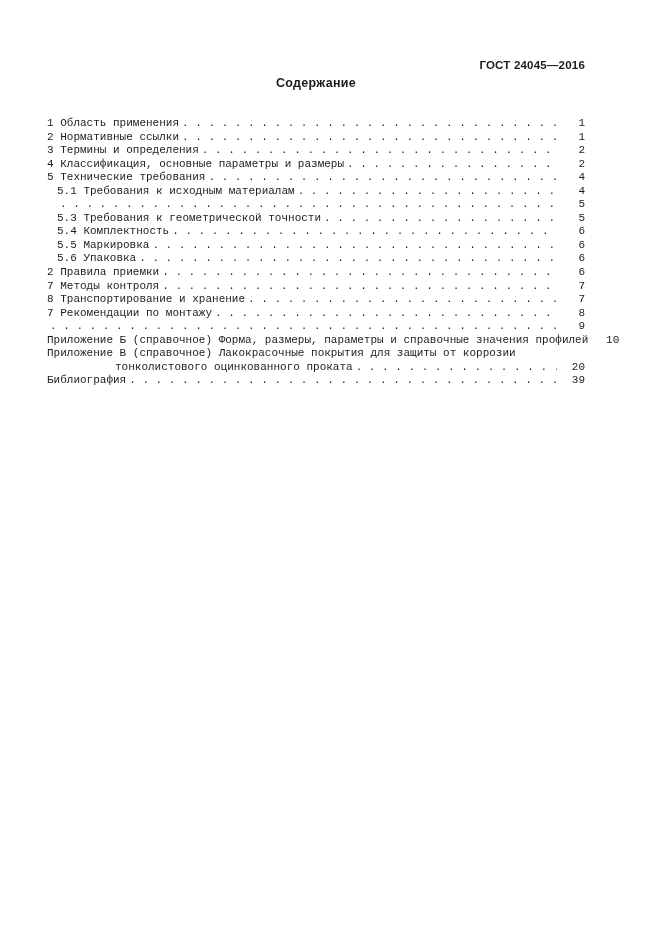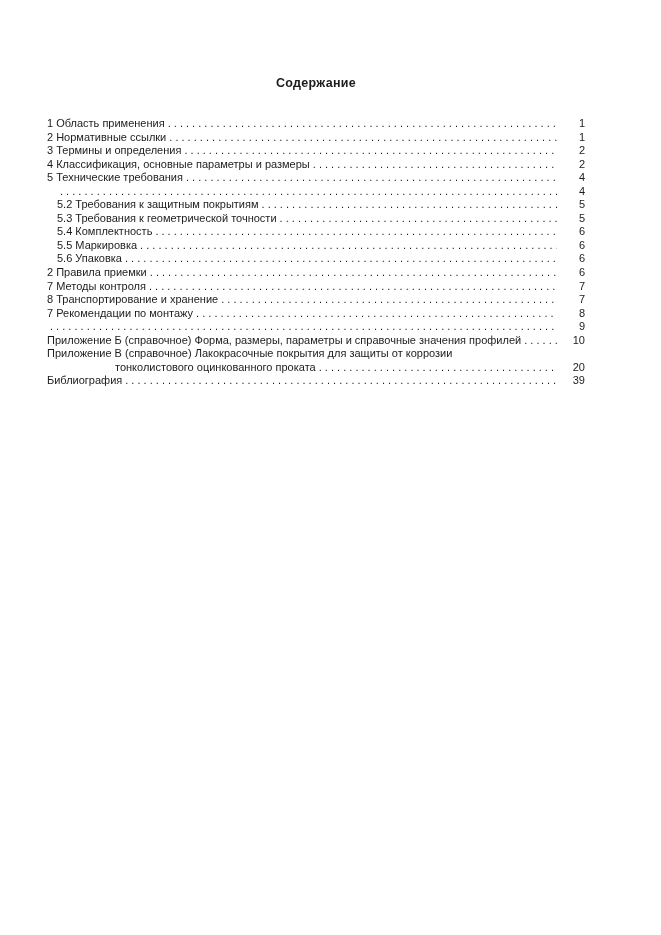--- a/index.html
+++ b/index.html
@@ -43,20 +43,21 @@
     left: 47px;
     right: 76px;
     font-size: 11px;
   }
   .toc-row {
     display: flex;
     align-items: baseline;
     line-height: 13.55px;
     height: 13.55px;
     white-space: nowrap;
+    font-family: Liberation Mono, monospace;
   }
   .toc-row.indent-1 { padding-left: 10px; }
   .toc-row.indent-2 { padding-left: 68px; }
   .toc-text {
     flex: 0 0 auto;
     white-space: nowrap;
   }
   .toc-dots {
     flex: 1 1 auto;
     overflow: hidden;
@@ -76,20 +77,23 @@
     right: 78px;
     text-align: right;
     font-size: 11px;
   }
 </style>
 </head>
 <body>
 
 <div class="page">
 
+  <div class="header">
+    <span>ГОСТ 24045—2016</span>
+  </div>
 
   <h1 class="doc-title">Содержание</h1>
 
   <div class="toc" id="toc">
       <div class="toc-row indent-0">
         <span class="toc-text">1 Область применения</span>
         <span class="toc-dots">. . . . . . . . . . . . . . . . . . . . . . . . . . . . . . . . . . . . . . . . . . . . . . . . . . . . . . . . . . . . . . . . . . . . . . . . . . . . . . . . . . . . . . . . . . . . . . . . . . . . . . . . . . . . . . . . . . . . . . . . . . . . . . . . . . . . . . . . . . . . </span>
         <span class="toc-page">1</span>
       </div>
       <div class="toc-row indent-0">
@@ -106,25 +110,25 @@
         <span class="toc-text">4 Классификация, основные параметры и размеры</span>
         <span class="toc-dots">. . . . . . . . . . . . . . . . . . . . . . . . . . . . . . . . . . . . . . . . . . . . . . . . . . . . . . . . . . . . . . . . . . . . . . . . . . . . . . . . . . . . . . . . . . . . . . . . . . . . . . . . . . . . . . . . . . . . . . . . . . . . . . . . . . . . . . . . . . . . </span>
         <span class="toc-page">2</span>
       </div>
       <div class="toc-row indent-0">
         <span class="toc-text">5 Технические требования</span>
         <span class="toc-dots">. . . . . . . . . . . . . . . . . . . . . . . . . . . . . . . . . . . . . . . . . . . . . . . . . . . . . . . . . . . . . . . . . . . . . . . . . . . . . . . . . . . . . . . . . . . . . . . . . . . . . . . . . . . . . . . . . . . . . . . . . . . . . . . . . . . . . . . . . . . . </span>
         <span class="toc-page">4</span>
       </div>
       <div class="toc-row indent-1">
+        <span class="toc-text">5.1 Требования к исходным материалам</span>
         <span class="toc-dots">. . . . . . . . . . . . . . . . . . . . . . . . . . . . . . . . . . . . . . . . . . . . . . . . . . . . . . . . . . . . . . . . . . . . . . . . . . . . . . . . . . . . . . . . . . . . . . . . . . . . . . . . . . . . . . . . . . . . . . . . . . . . . . . . . . . . . . . . . . . . </span>
         <span class="toc-page">4</span>
       </div>
       <div class="toc-row indent-1">
-        <span class="toc-text">5.2 Требования к защитным покрытиям</span>
         <span class="toc-dots">. . . . . . . . . . . . . . . . . . . . . . . . . . . . . . . . . . . . . . . . . . . . . . . . . . . . . . . . . . . . . . . . . . . . . . . . . . . . . . . . . . . . . . . . . . . . . . . . . . . . . . . . . . . . . . . . . . . . . . . . . . . . . . . . . . . . . . . . . . . . </span>
         <span class="toc-page">5</span>
       </div>
       <div class="toc-row indent-1">
         <span class="toc-text">5.3 Требования к геометрической точности</span>
         <span class="toc-dots">. . . . . . . . . . . . . . . . . . . . . . . . . . . . . . . . . . . . . . . . . . . . . . . . . . . . . . . . . . . . . . . . . . . . . . . . . . . . . . . . . . . . . . . . . . . . . . . . . . . . . . . . . . . . . . . . . . . . . . . . . . . . . . . . . . . . . . . . . . . . </span>
         <span class="toc-page">5</span>
       </div>
       <div class="toc-row indent-1">
         <span class="toc-text">5.4 Комплектность</span>

